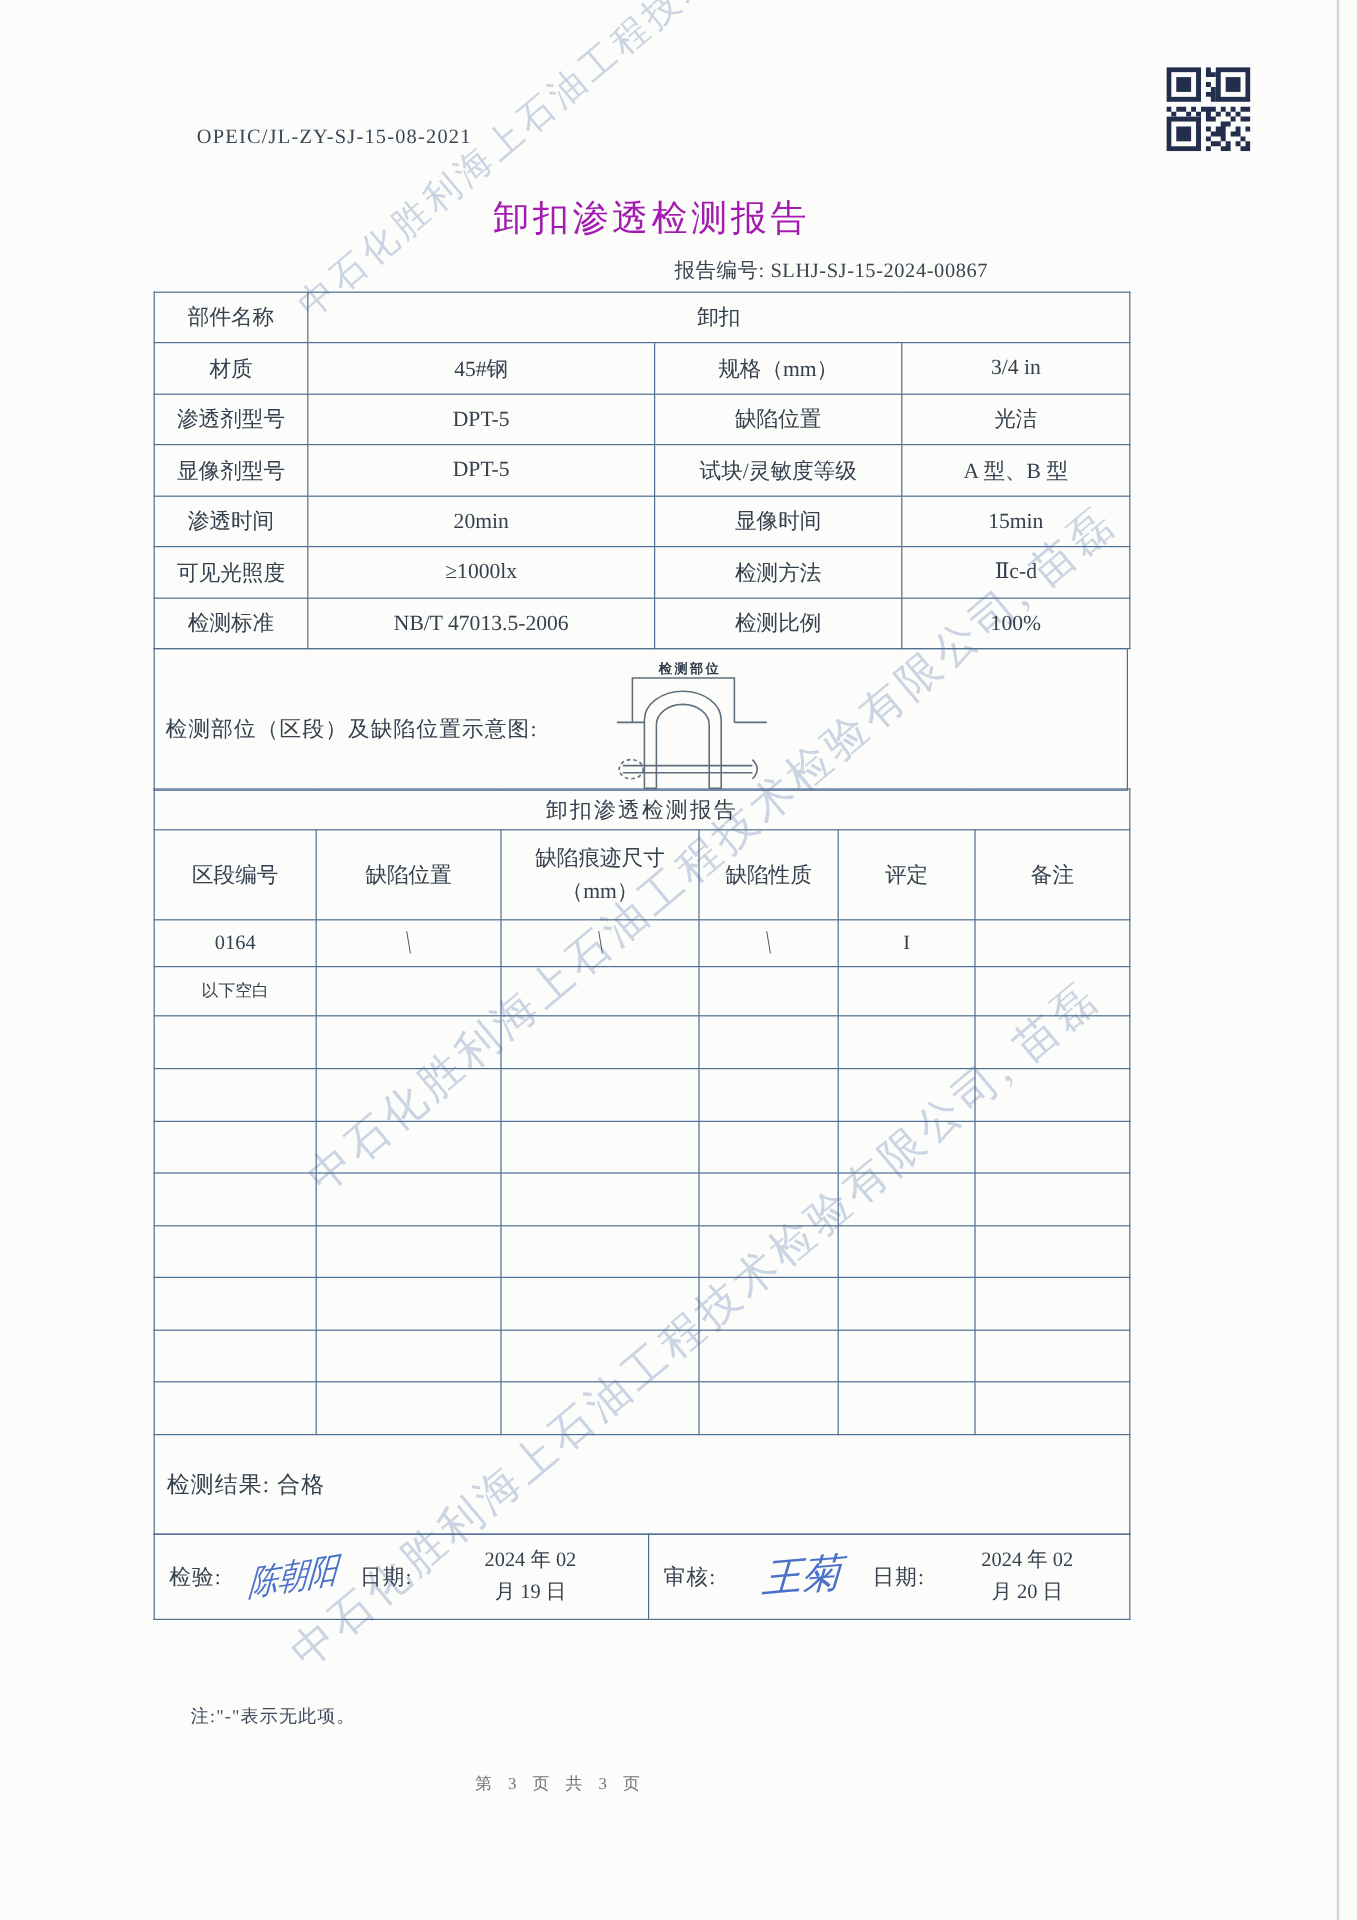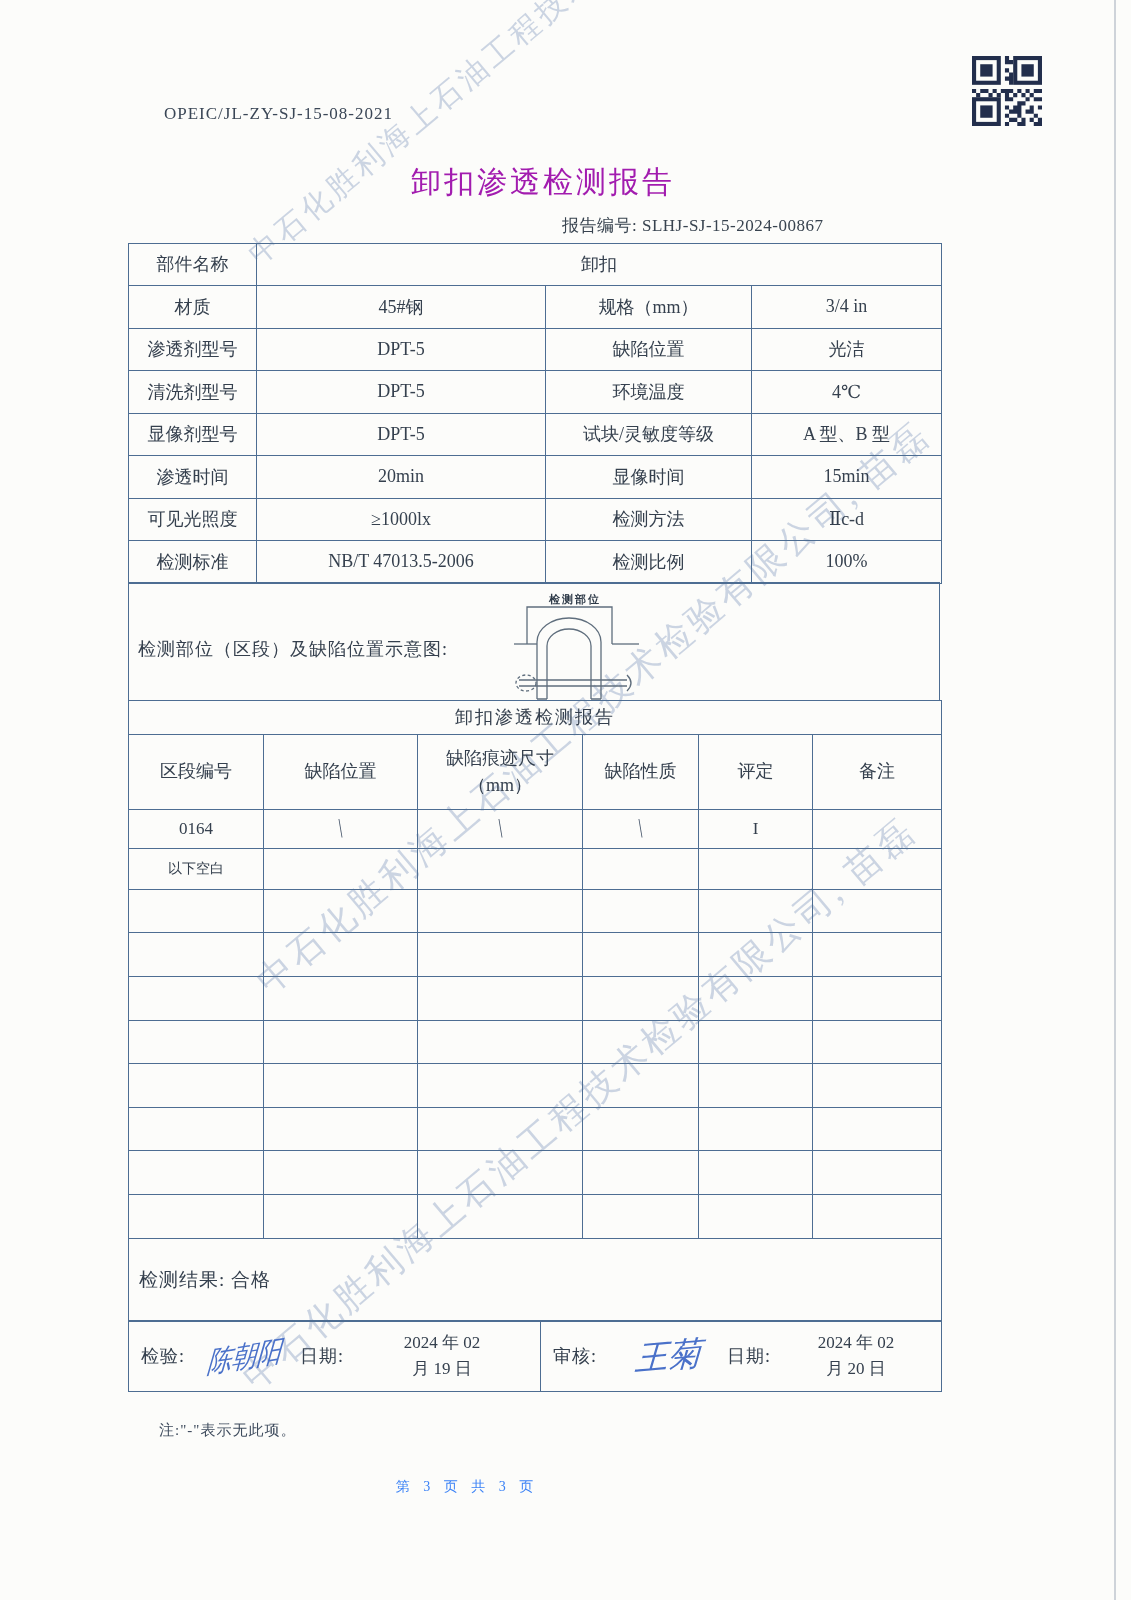--- a/index.html
+++ b/index.html
@@ -61,21 +61,21 @@
     font-family:"DejaVu Serif",serif;font-style:italic;
     color:#4a71c9;white-space:nowrap;flex:0 0 auto;
   }
   .sig1{font-size:25px;transform:rotate(-9deg) skewX(-14deg) scaleY(1.15);margin:0 18px 0 22px;}
   .sig2{font-size:33px;transform:rotate(-5deg) skewX(-8deg);margin:0 26px 0 38px;}
   .date-label{font-size:18px;letter-spacing:1px;flex:0 0 auto;}
   .date-block{font-size:17px;line-height:1.55;text-align:center;flex:1 1 auto;}
   
   .note{position:absolute;left:159px;top:1421px;font-size:15px;letter-spacing:1px;color:#3d4a5c;}
   .page-num{position:absolute;left:0;width:934px;top:1478px;text-align:center;
-            font-size:14px;letter-spacing:5px;color:#3b82f6;}
+            font-size:14px;letter-spacing:5px;color:#737373;}
 </style>
 </head>
 <body>
 
 <div class="page">
 
   <div class="wm wm1">中石化胜利海上石油工程技术检验有限公司, 苗磊</div>
   <div class="wm wm2">中石化胜利海上石油工程技术检验有限公司, 苗磊</div>
   <div class="wm wm3">中石化胜利海上石油工程技术检验有限公司, 苗磊</div>
   <div class="scanline" style="left:1114px;"></div>
@@ -135,26 +135,20 @@
         <td>材质</td>
         <td>45#钢</td>
         <td>规格（mm）</td>
         <td>3/4 in</td>
       </tr>
       <tr>
         <td>渗透剂型号</td>
         <td>DPT-5</td>
         <td>缺陷位置</td>
         <td>光洁</td>
-      </tr>
-      <tr>
-        <td>清洗剂型号</td>
-        <td>DPT-5</td>
-        <td>环境温度</td>
-        <td>4℃</td>
       </tr>
       <tr>
         <td>显像剂型号</td>
         <td>DPT-5</td>
         <td>试块/灵敏度等级</td>
         <td>A 型、B 型</td>
       </tr>
       <tr>
         <td>渗透时间</td>
         <td>20min</td>

